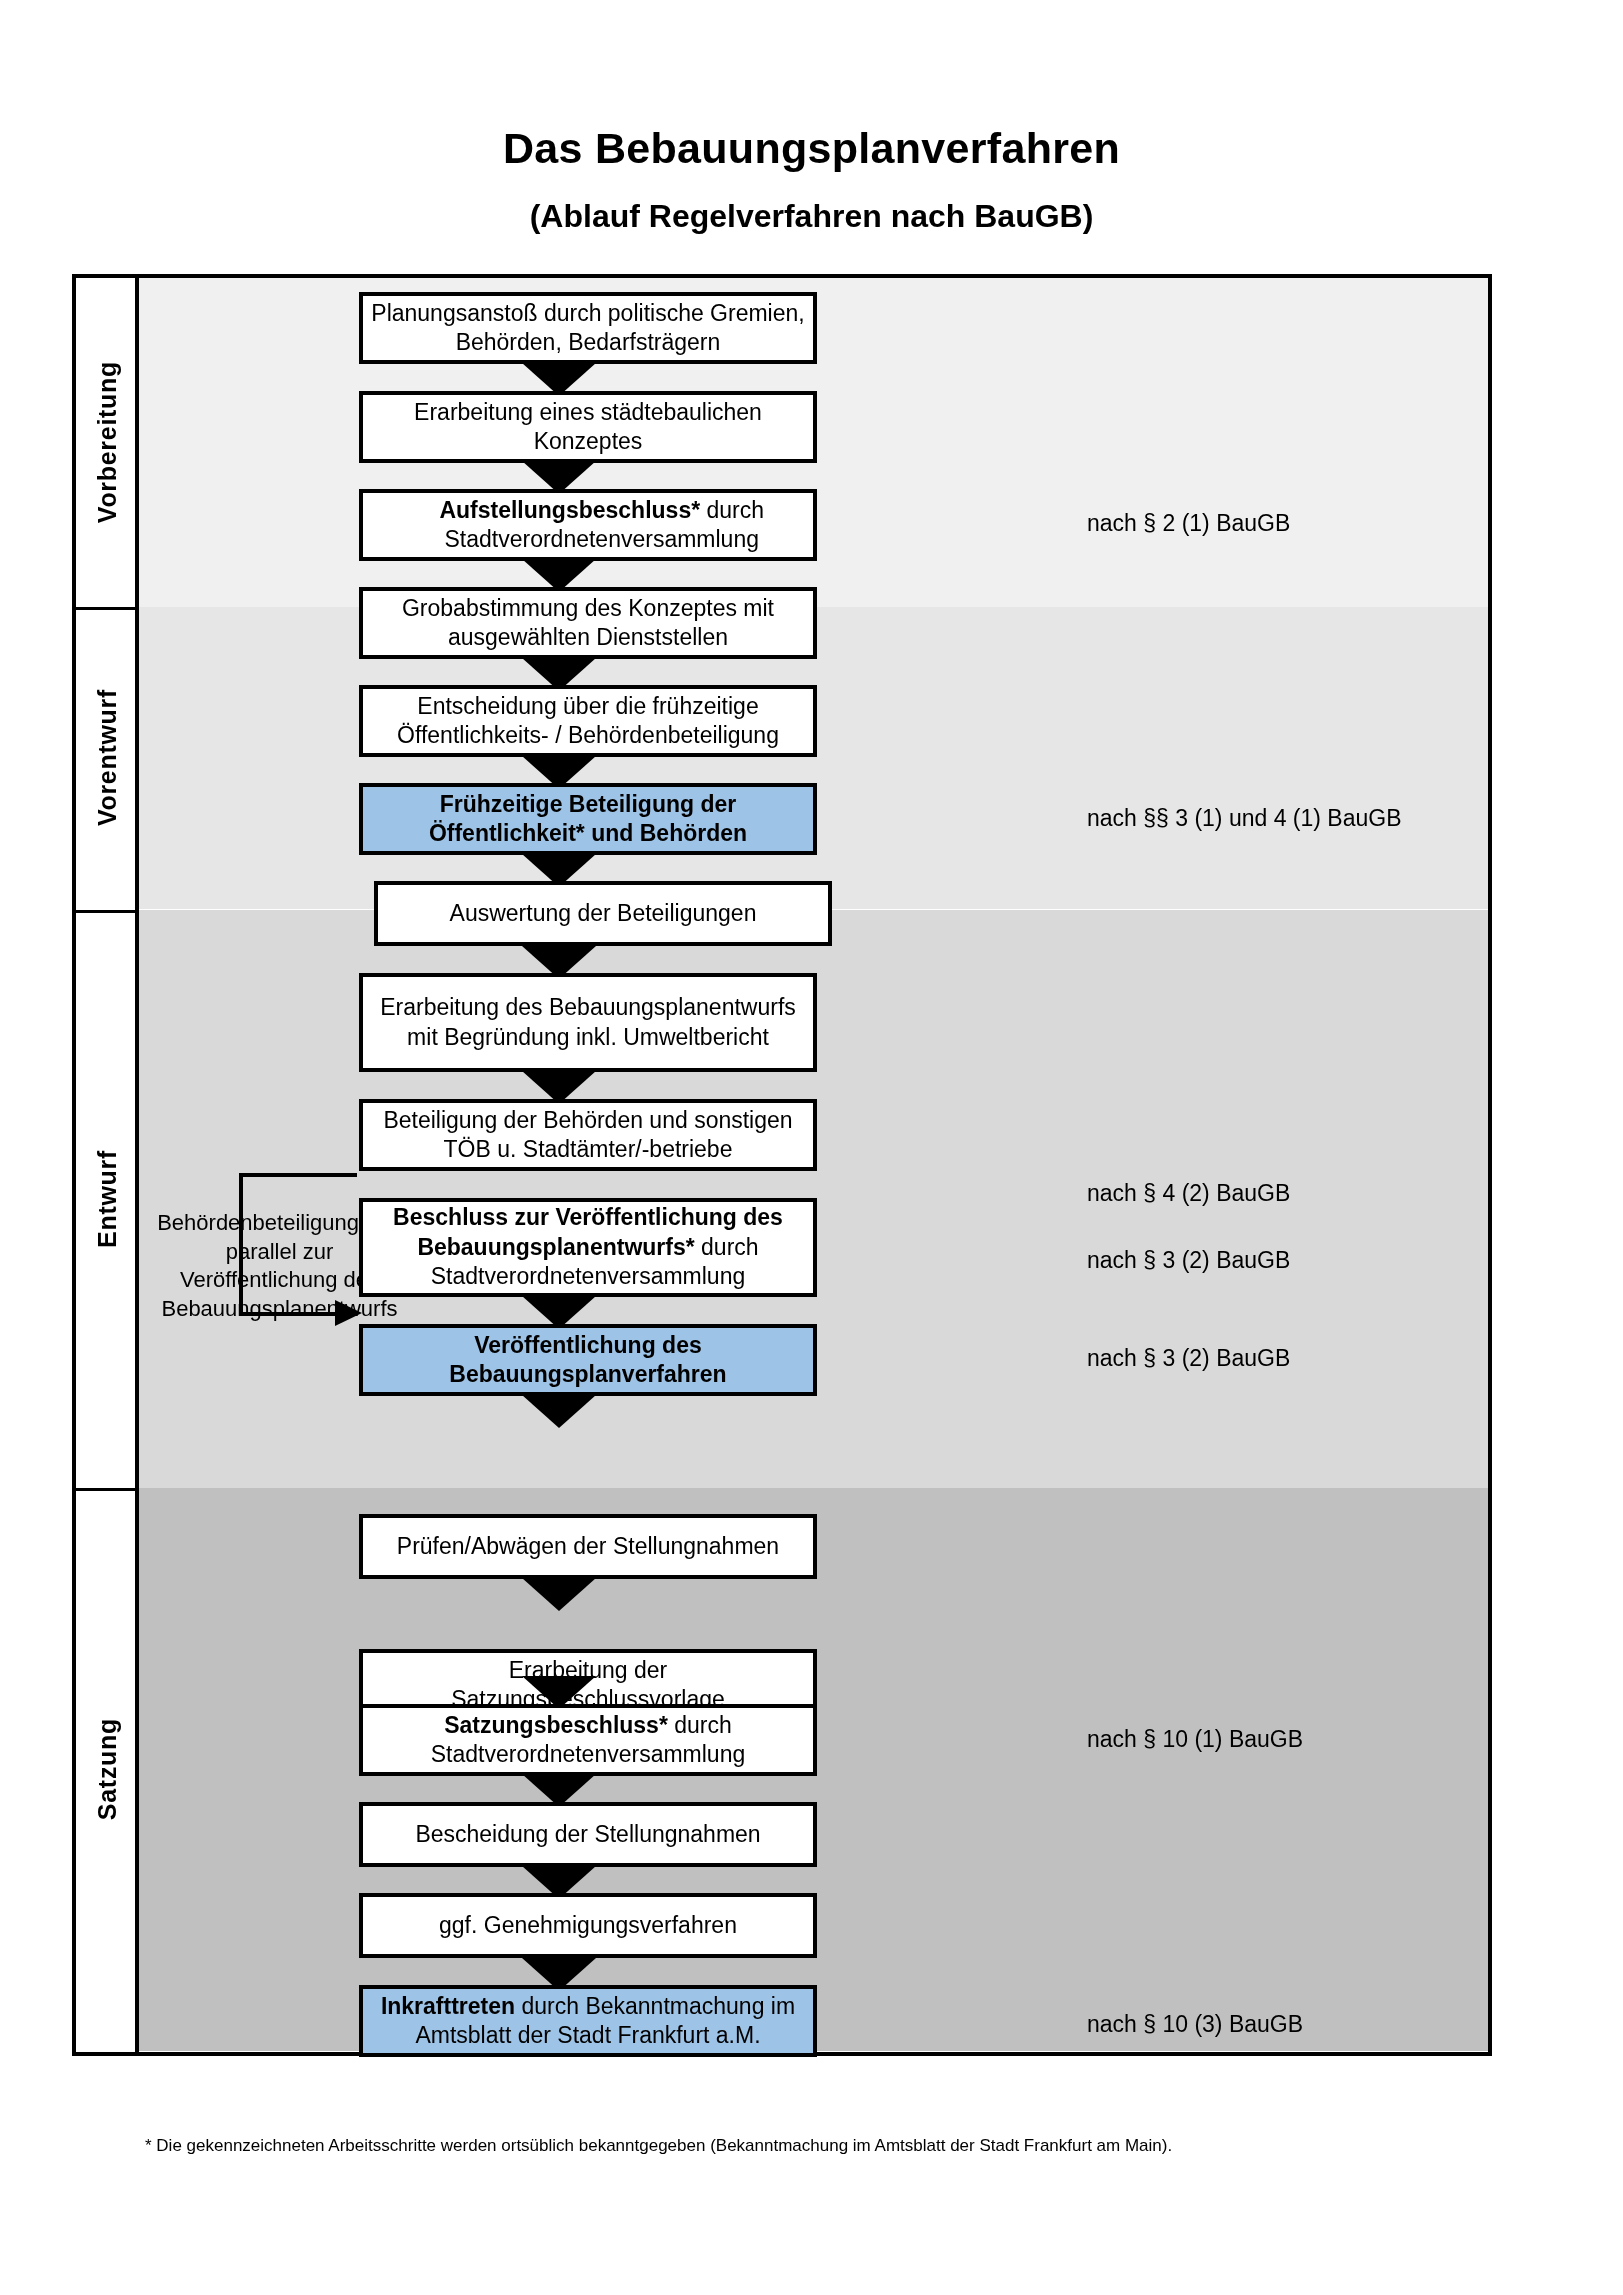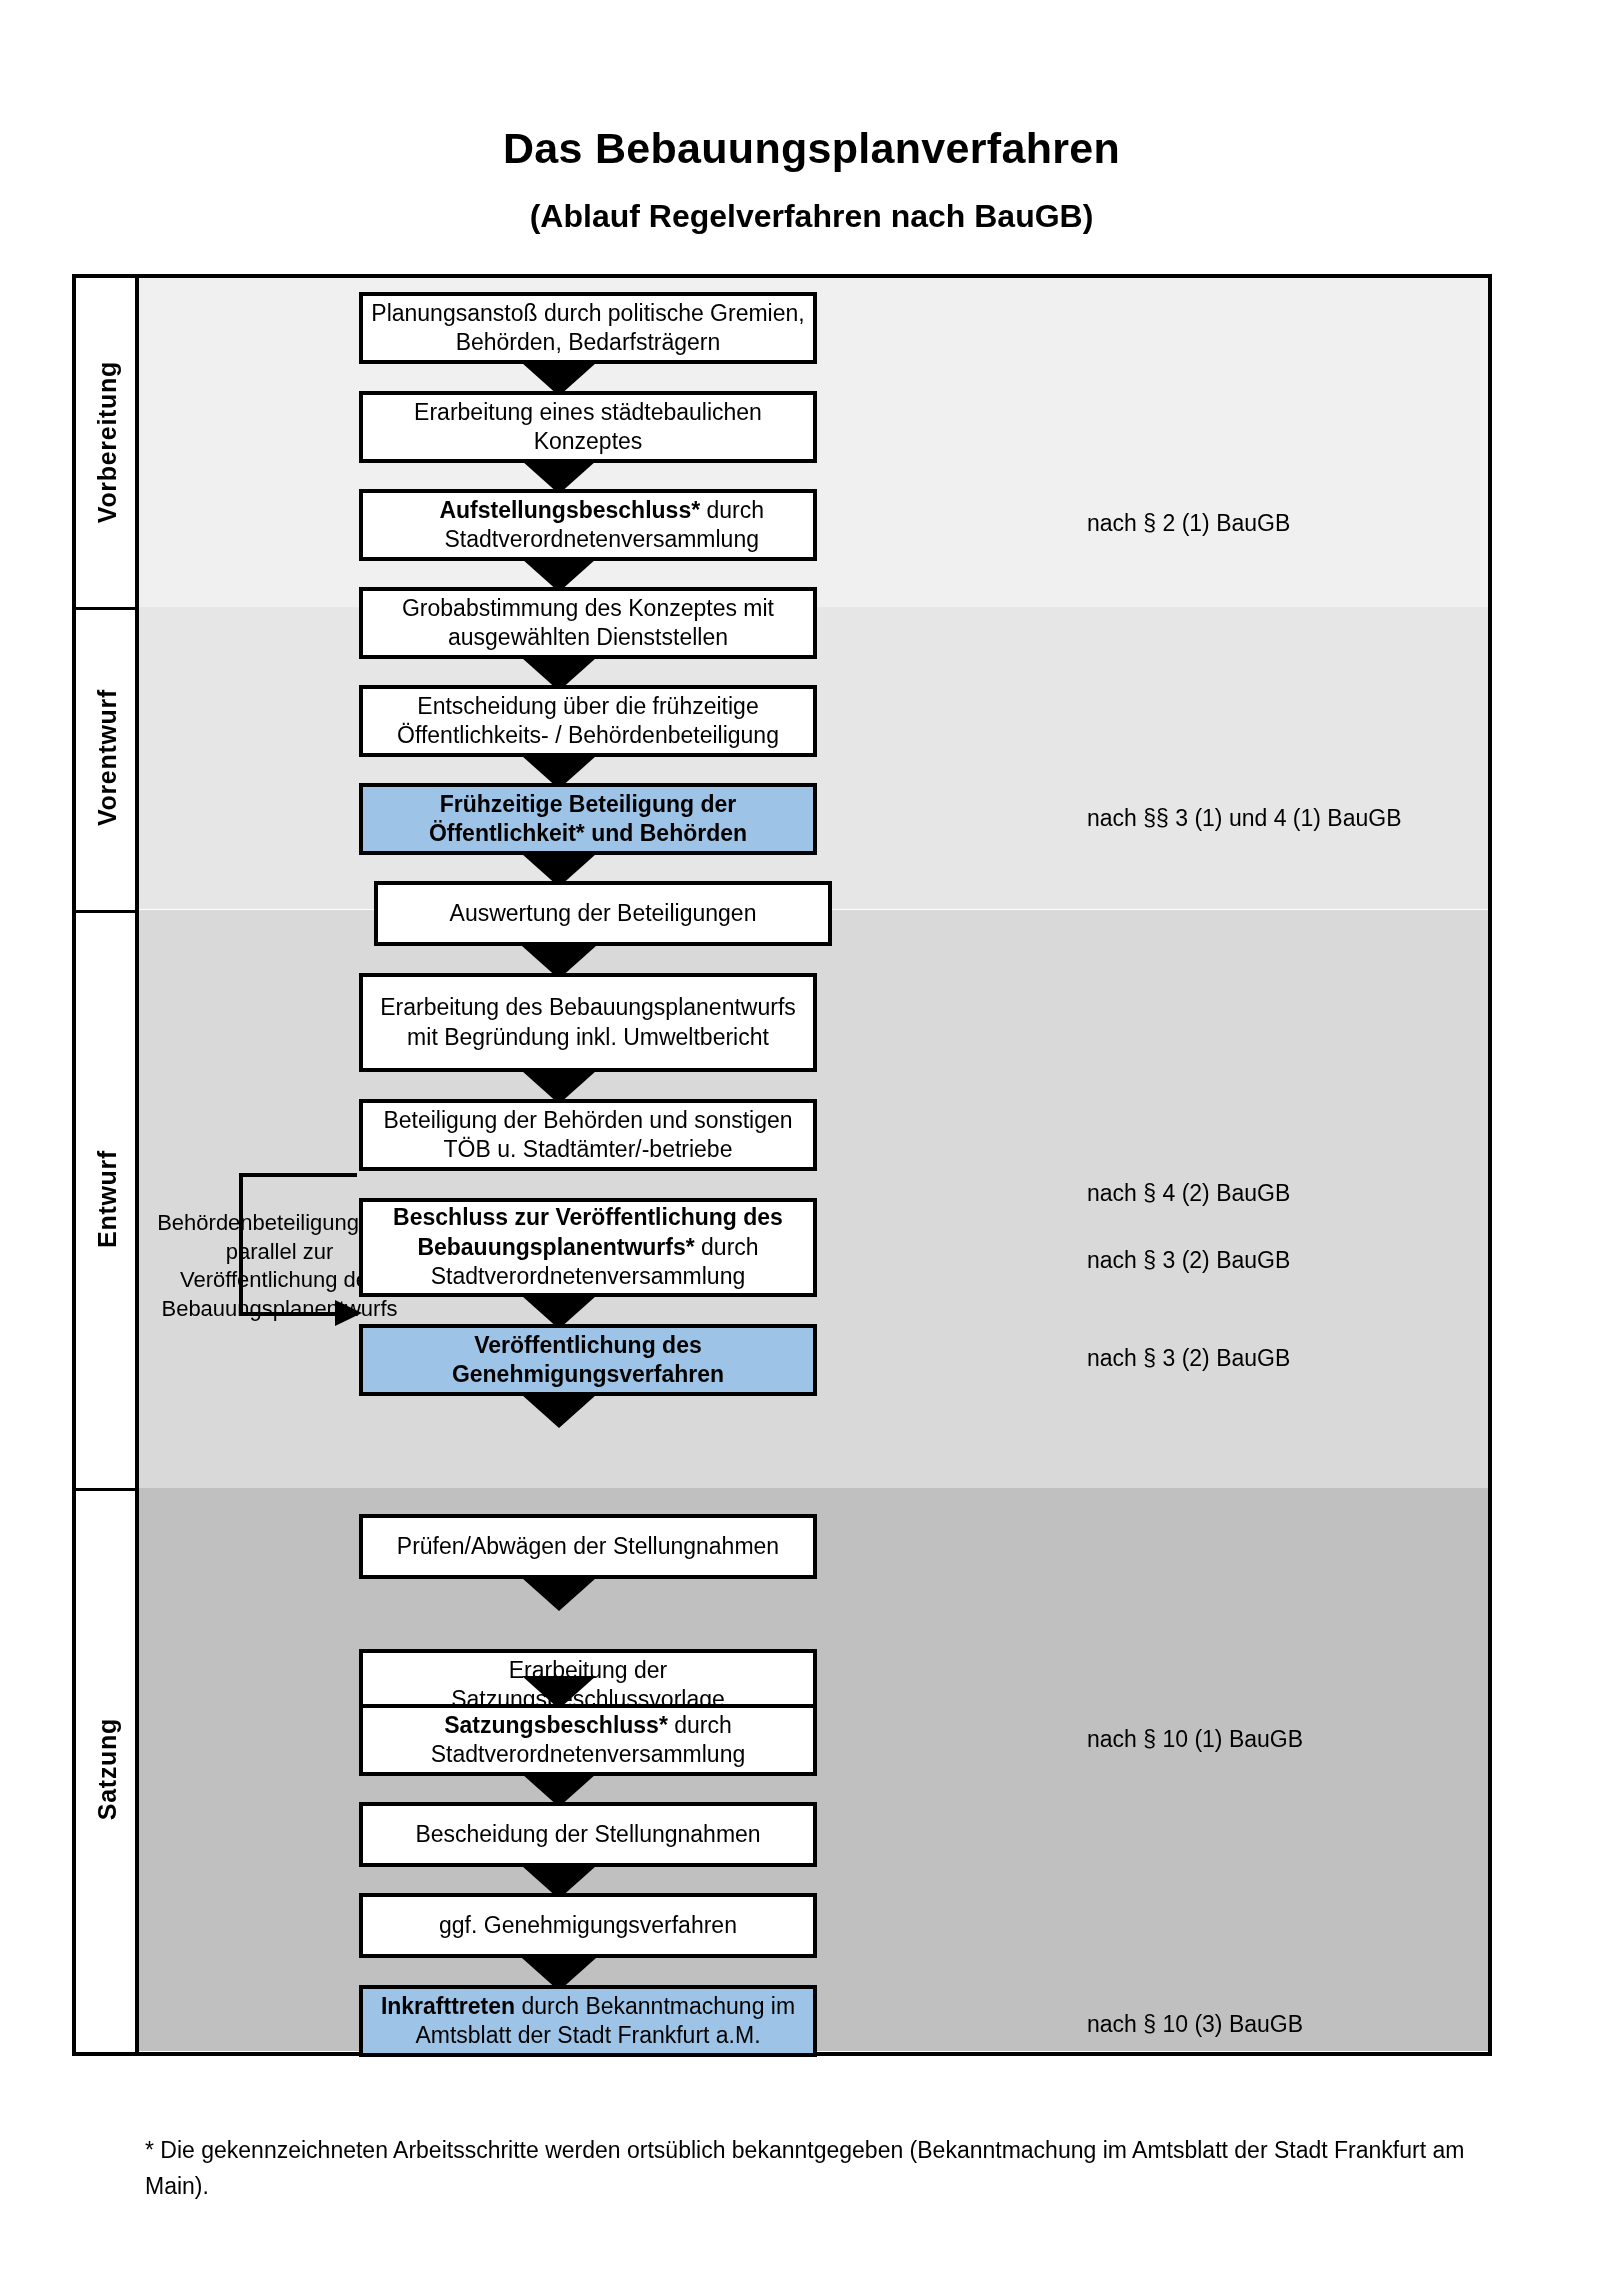--- a/index.html
+++ b/index.html
@@ -87,21 +87,21 @@
   #bracket-arrow{
     position:absolute; left:259px; top:1022px; width:0; height:0;
     border-top:13.7px solid transparent;
     border-bottom:13.7px solid transparent;
     border-left:27.5px solid #000;
   }
 
   
   #footnote{
     position:absolute; left:145px; top:2133px; width:1348px;
-    font-size:23px; line-height:1.55;
+    font-size:17px; line-height:1.55;
   }
 </style>
 </head>
 <body>
 
 <div id="title-block">
   <div id="main-title">Das Bebauungsplanverfahren</div>
   <div id="sub-title">(Ablauf Regelverfahren nach BauGB)</div>
 </div>
 
@@ -180,21 +180,21 @@
   <div class="flow-box" style="top:821px;height:72px;">
     <span>Beteiligung der Behörden und sonstigen TÖB u. Stadtämter/-betriebe</span>
   </div>
 
   <div class="flow-box" style="top:920px;height:99px;">
     <span><span class="b">Beschluss zur Veröffentlichung des Bebauungsplanentwurfs*</span><span> durch Stadtverordnetenversammlung</span></span>
   </div>
   <div class="down-arrow" style="top:1018px;"></div>
 
   <div class="flow-box highlight bold-all" style="top:1046px;height:72px;">
-    <span>Veröffentlichung des Genehmigungsverfahren</span>
+    <span>Veröffentlichung des Bebauungsplanverfahren</span>
   </div>
   <div class="down-arrow" style="top:1117px;"></div>
 
   <div class="flow-box" style="top:1236px;height:65px;">
     <span>Prüfen/Abwägen der Stellungnahmen</span>
   </div>
   <div class="down-arrow" style="top:1300px;"></div>
 
   <div class="flow-box" style="top:1371px;height:72px;">
     <span>Erarbeitung der Satzungsbeschlussvorlage</span>

